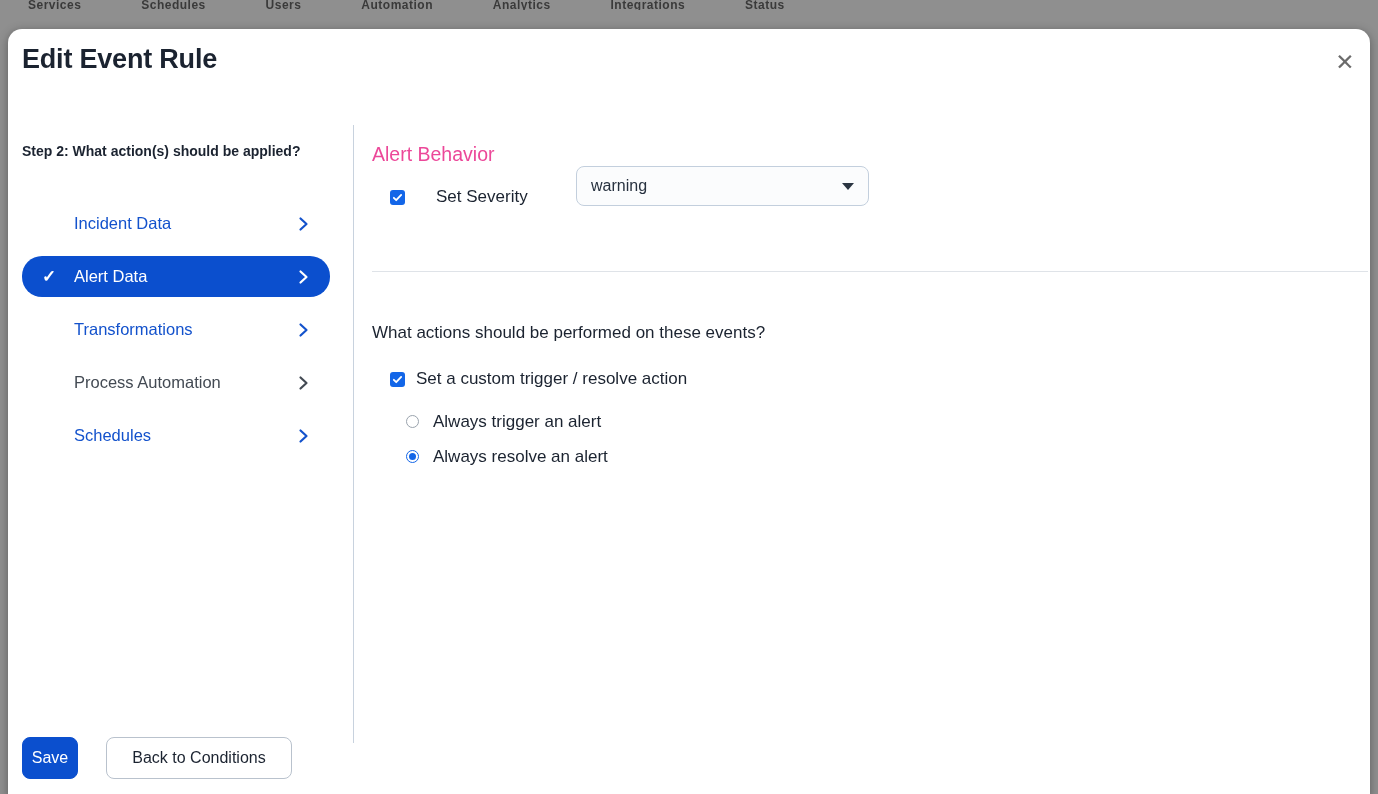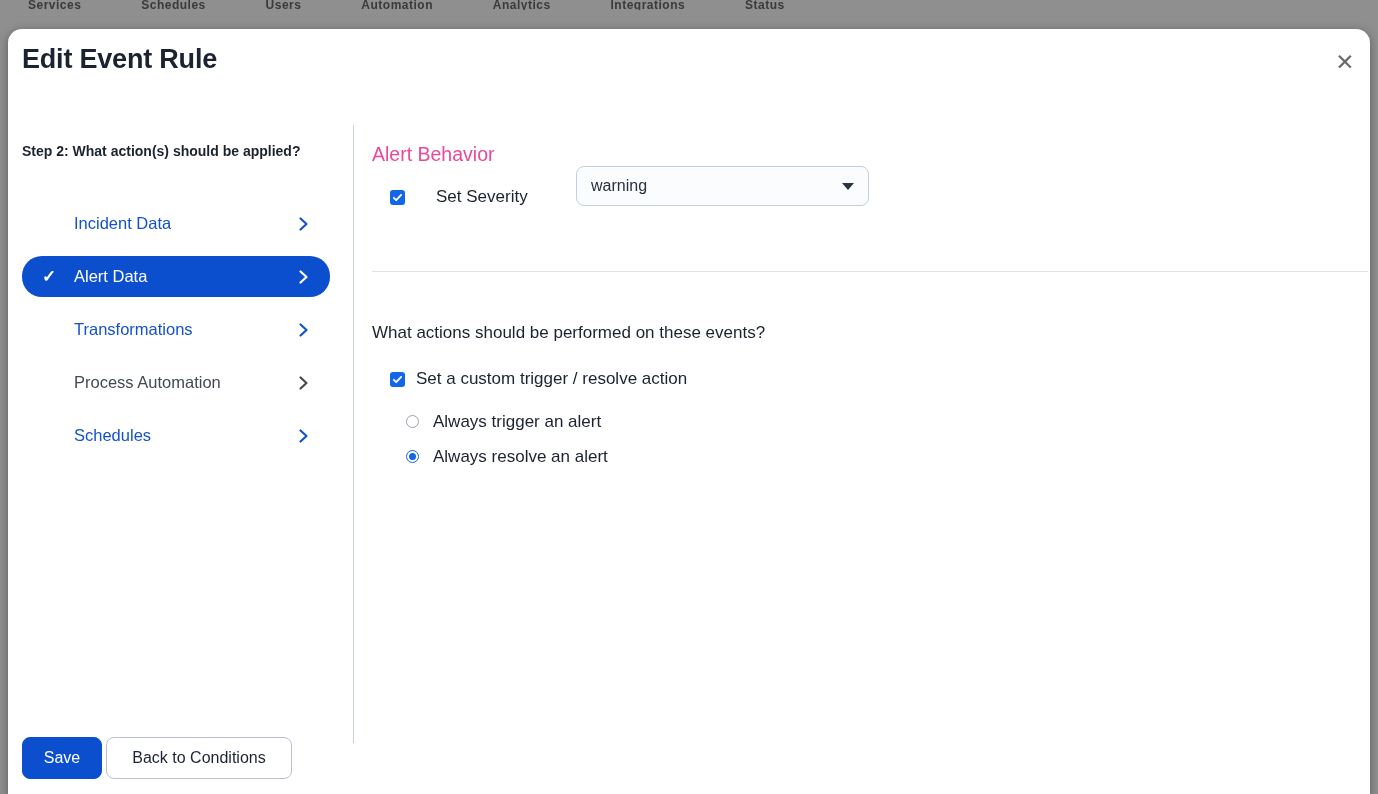--- a/index.html
+++ b/index.html
@@ -329,21 +329,21 @@
     font-family: "Liberation Sans", sans-serif;
     display: flex;
     align-items: center;
     justify-content: center;
     cursor: pointer;
     box-sizing: border-box;
   }
   .btn-primary {
     left: 14px;
     top: 18px;
-    width: 80px;
+    width: 56px;
     background: #0b4fce;
     color: #ffffff;
     border: 1px solid #0b4fce;
   }
   .btn-secondary {
     left: 98px;
     top: 18px;
     width: 186px;
     background: #ffffff;
     color: #1b2330;

